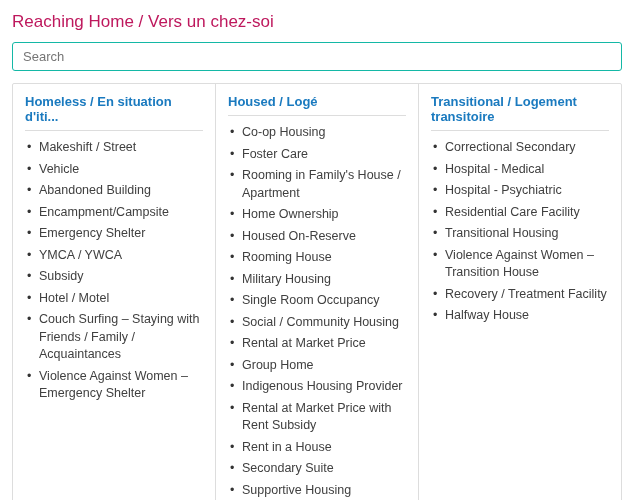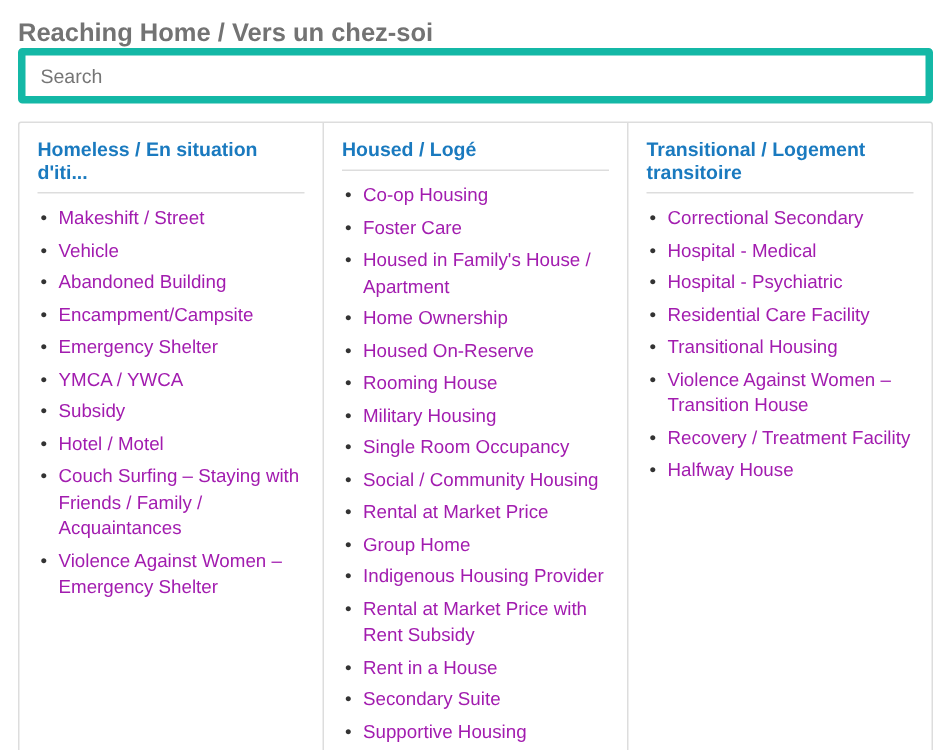--- a/index.html
+++ b/index.html
@@ -12,27 +12,28 @@
       font-family: Arial, Helvetica, sans-serif;
       font-size: 13px;
       color: #333;
       background: #fff;
       padding: 12px;
       width: 634px;
     }
 
     .page-title {
       font-size: 17px;
-      font-weight: bold;
-      color: #737373;
+      font-weight: normal;
+      margin-bottom: 10px;
+      color: #be185d;
     }
 
     .search-box {
       width: 100%;
-      border: 5px solid #14b8a6;
+      border: 1px solid #14b8a6;
       border-radius: 3px;
       padding: 6px 10px;
       font-size: 13px;
       color: #999;
       margin-bottom: 12px;
       outline: none;
     }
 
     .columns-wrapper {
       display: flex;
@@ -63,21 +64,21 @@
       list-style: none;
       padding: 0;
     }
 
     .column ul li {
       position: relative;
       padding-left: 14px;
       margin-bottom: 4px;
       line-height: 1.4;
       font-size: 12.5px;
-      color: #a21caf;
+      color: #404040;
     }
 
     .column ul li::before {
       content: "•";
       position: absolute;
       left: 2px;
       color: #333;
     }
   </style>
 </head>
@@ -104,21 +105,21 @@
         <li>Hotel / Motel</li>
         <li>Couch Surfing – Staying with Friends / Family / Acquaintances</li>
         <li>Violence Against Women – Emergency Shelter</li>
       </ul>
     </div>
     <div class="column">
       <div class="column-header">Housed / Logé</div>
       <ul>
         <li>Co-op Housing</li>
         <li>Foster Care</li>
-        <li>Housed in Family's House / Apartment</li>
+        <li>Rooming in Family's House / Apartment</li>
         <li>Home Ownership</li>
         <li>Housed On-Reserve</li>
         <li>Rooming House</li>
         <li>Military Housing</li>
         <li>Single Room Occupancy</li>
         <li>Social / Community Housing</li>
         <li>Rental at Market Price</li>
         <li>Group Home</li>
         <li>Indigenous Housing Provider</li>
         <li>Rental at Market Price with Rent Subsidy</li>

